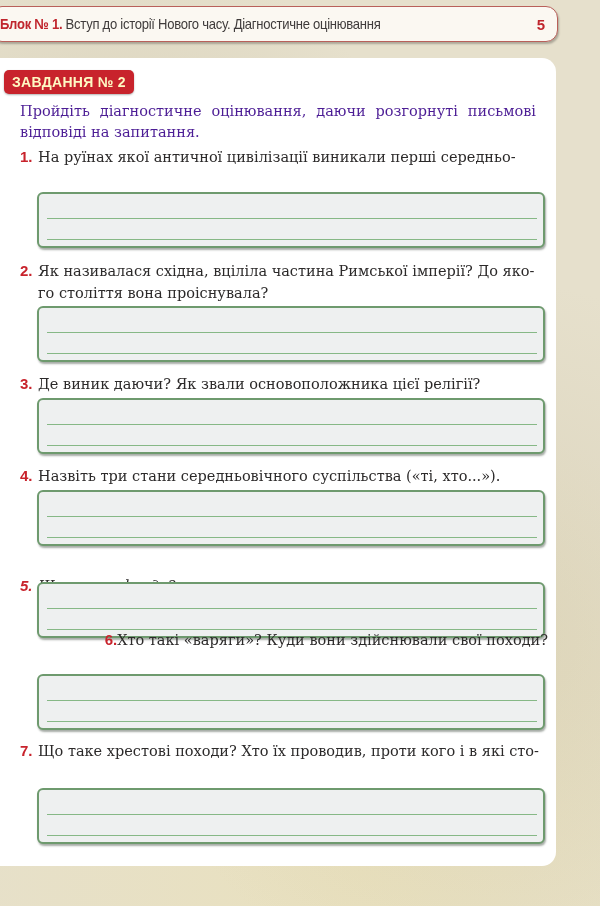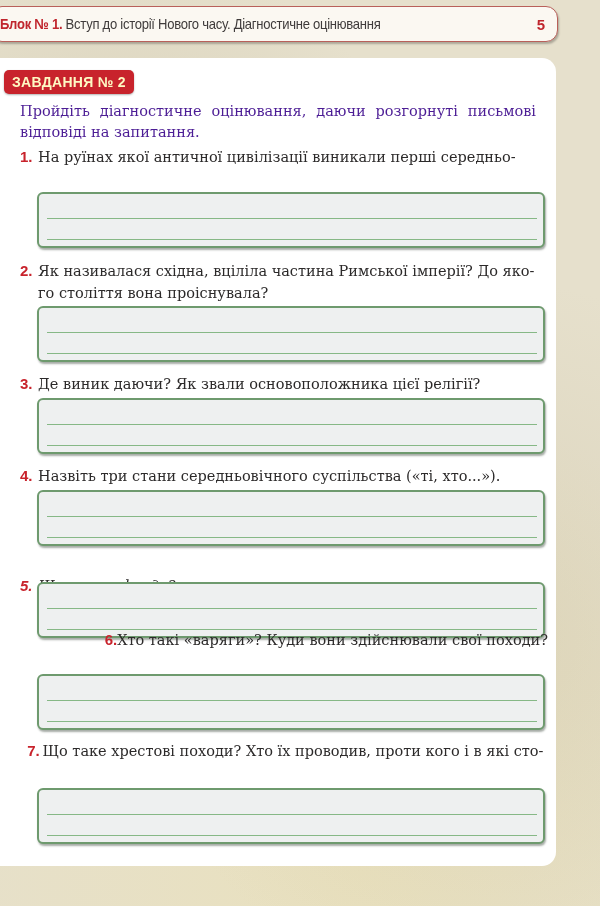--- a/index.html
+++ b/index.html
@@ -128,20 +128,20 @@
 
 <div class="q" style="top:629px;text-align:right;">
   <span class="num">6.</span><span class="text">Хто такі «варяги»? Куди вони здійснювали свої походи?</span>
 </div>
 <div class="answer" style="top:674px;">
   <div class="line l1"></div>
   <div class="line l2"></div>
   <textarea style=""></textarea>
 </div>
 
-<div class="q" style="top:740px;text-align:center;">
+<div class="q" style="top:740px;">
   <span class="num">7.</span><span class="text">Що таке хрестові походи? Хто їх проводив, проти кого і в які сто-</span>
 </div>
 <div class="answer" style="top:788px;">
   <div class="line l1"></div>
   <div class="line l2"></div>
   <textarea style=""></textarea>
 </div>
 
 </body></html>

